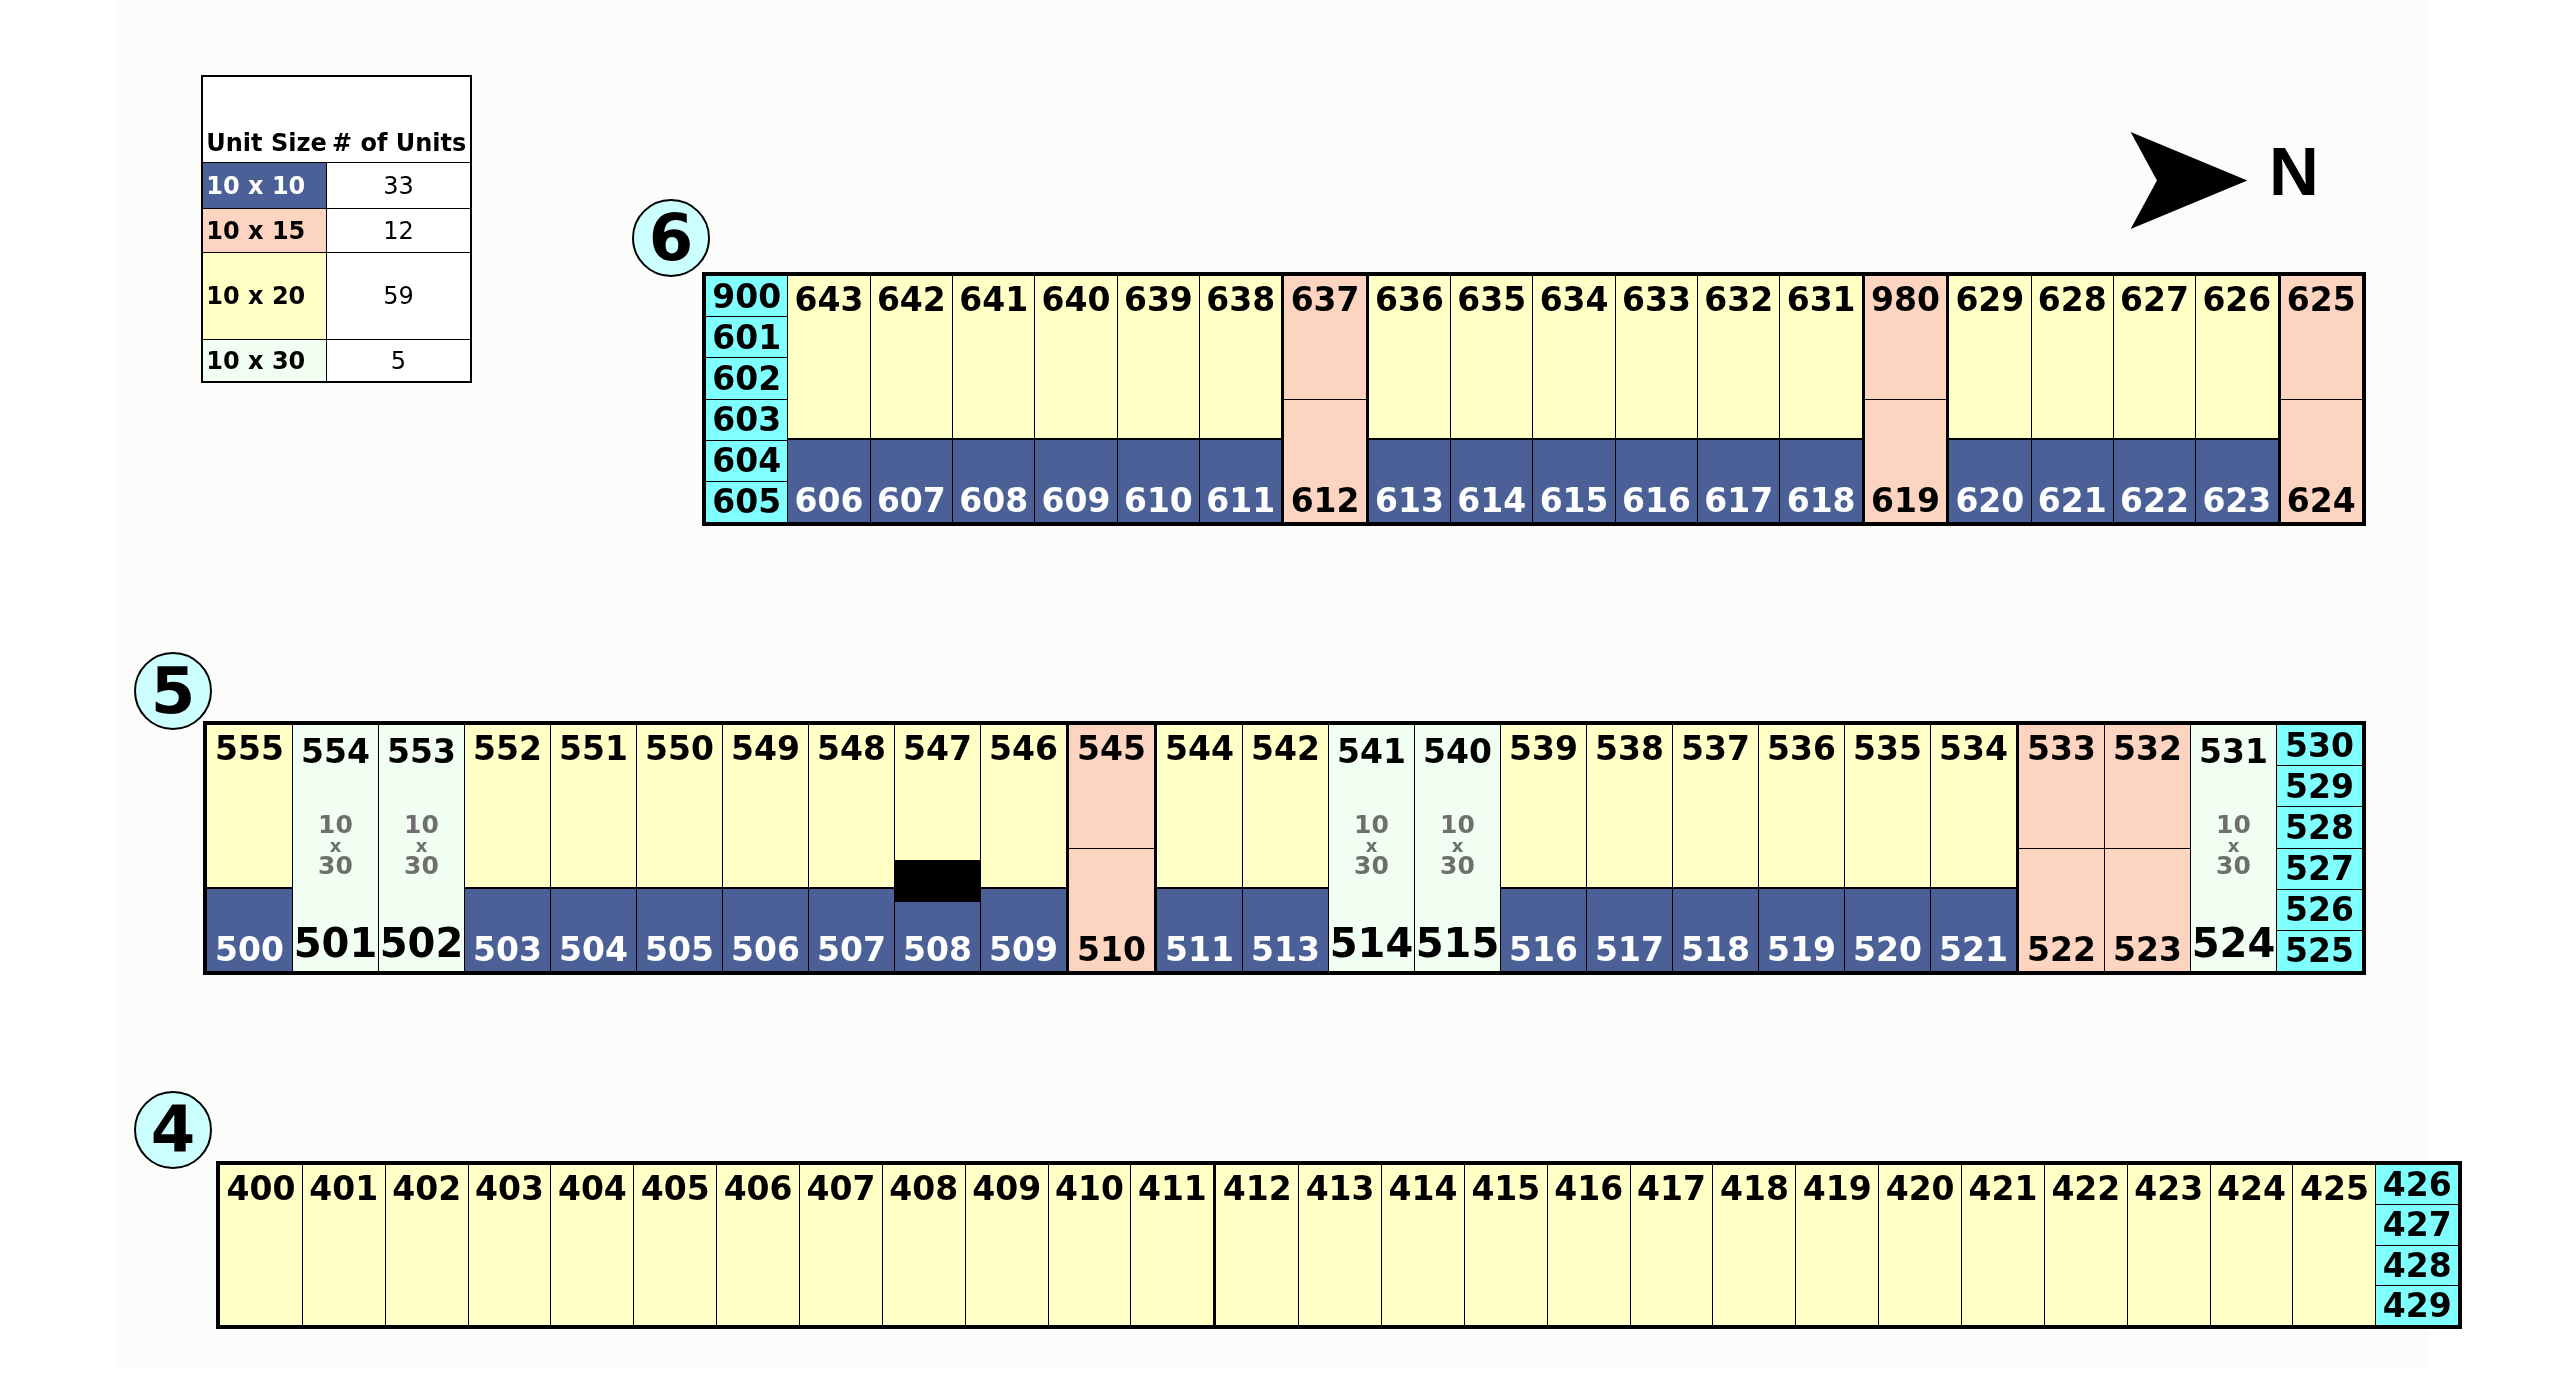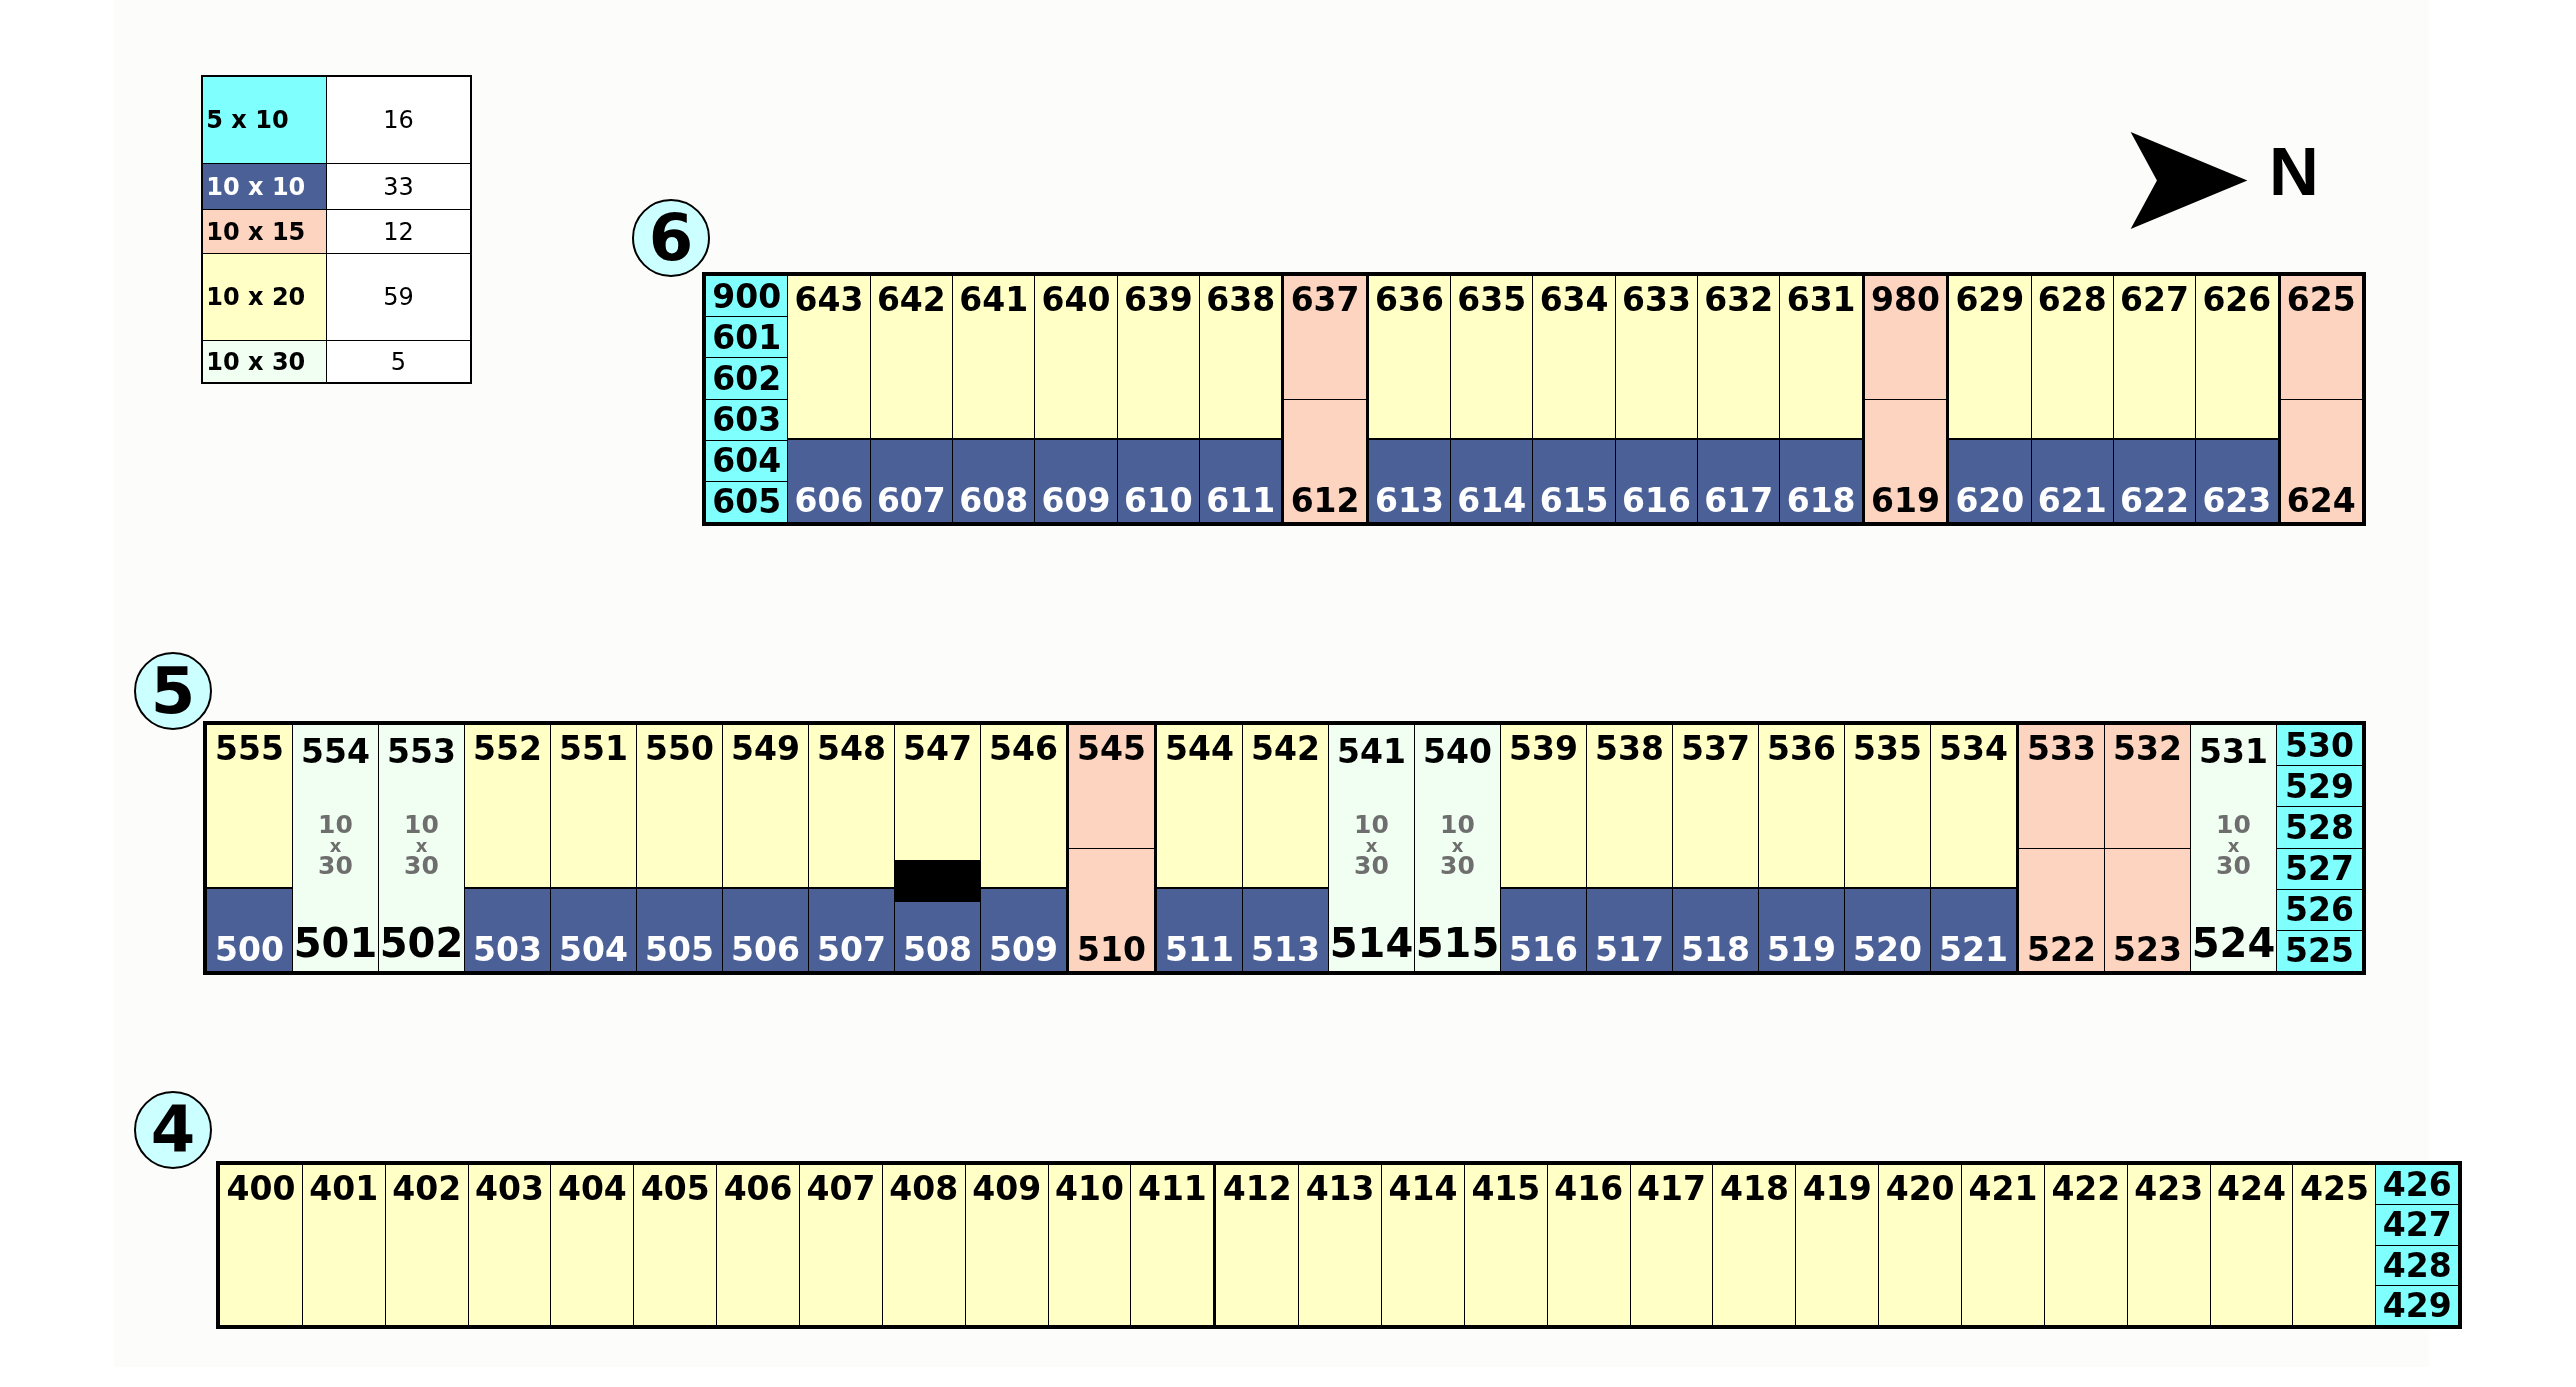--- a/index.html
+++ b/index.html
@@ -70,25 +70,25 @@
     .mint-col .m { position: absolute; top: 50%; left: 0; right: 0; transform: translateY(-54%); text-align: center; font-weight: bold; color: #6e6e6e; font-size: 25px; line-height: 0.95; }
     .mint-col .m .x { font-size: 18px; display: block; }
     .cyan-stack .cell { font-size: 33px; }
   </style>
 </head>
 <body>
 
 <div class="panel"></div>
 
 <div class="legend">
+  <div class="legend-head">
+    <span class="h1">Unit Size</span>
+    <span class="h2"># of Units</span>
+  </div>
   <div id="legend-rows">
-      <div class="legend-row" style="height: 86px;">
-        <div class="legend-size" style="background: rgb(128, 255, 255); color: rgb(0, 0, 0);">5 x 10</div>
-        <div class="legend-count">16</div>
-      </div>
       <div class="legend-row" style="height: 45px;">
         <div class="legend-size" style="background: rgb(74, 96, 150); color: rgb(255, 255, 255);">10 x 10</div>
         <div class="legend-count">33</div>
       </div>
       <div class="legend-row" style="height: 43px;">
         <div class="legend-size" style="background: rgb(253, 212, 192); color: rgb(0, 0, 0);">10 x 15</div>
         <div class="legend-count">12</div>
       </div>
       <div class="legend-row" style="height: 86px;">
         <div class="legend-size" style="background: rgb(255, 255, 198); color: rgb(0, 0, 0);">10 x 20</div>

